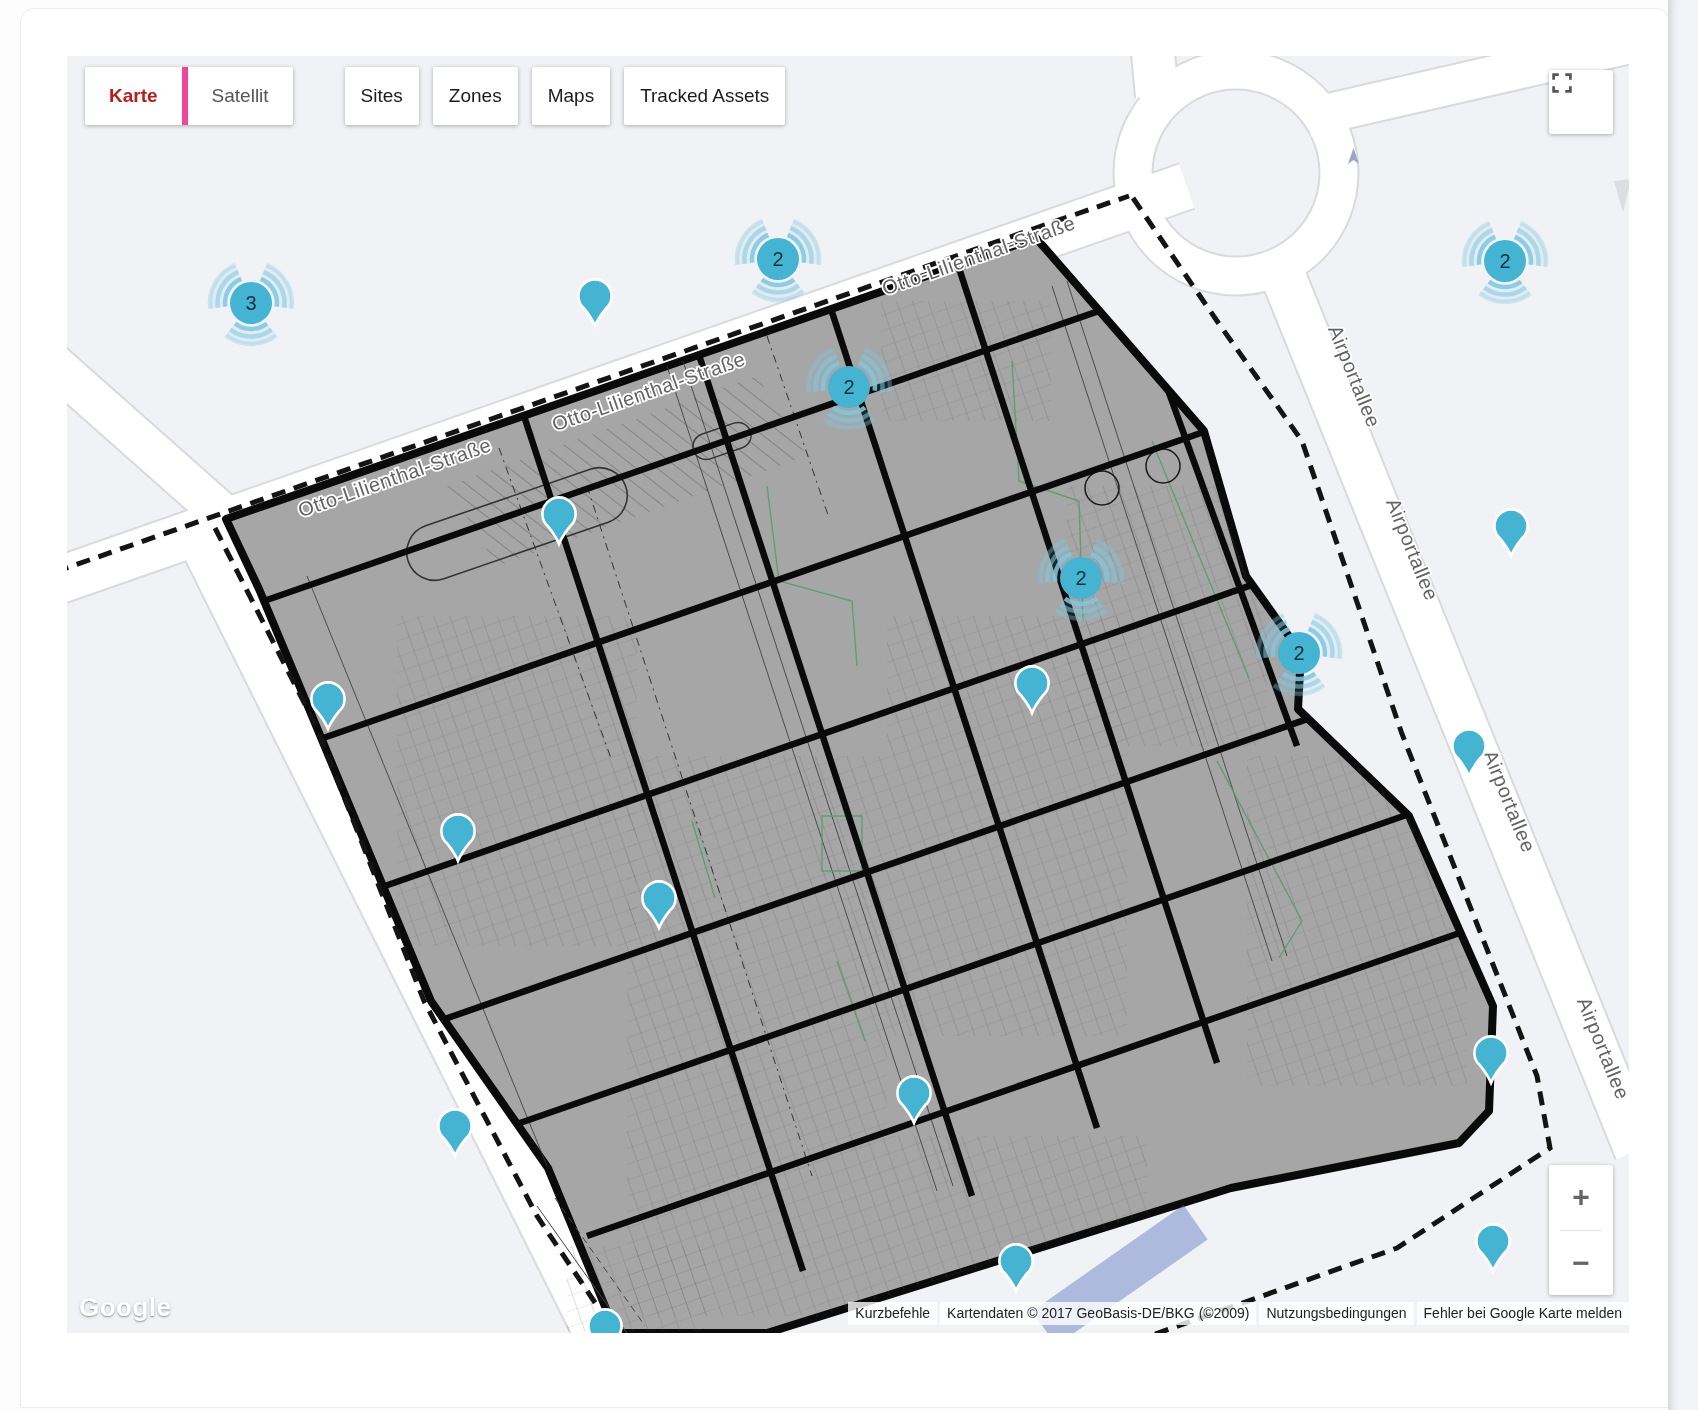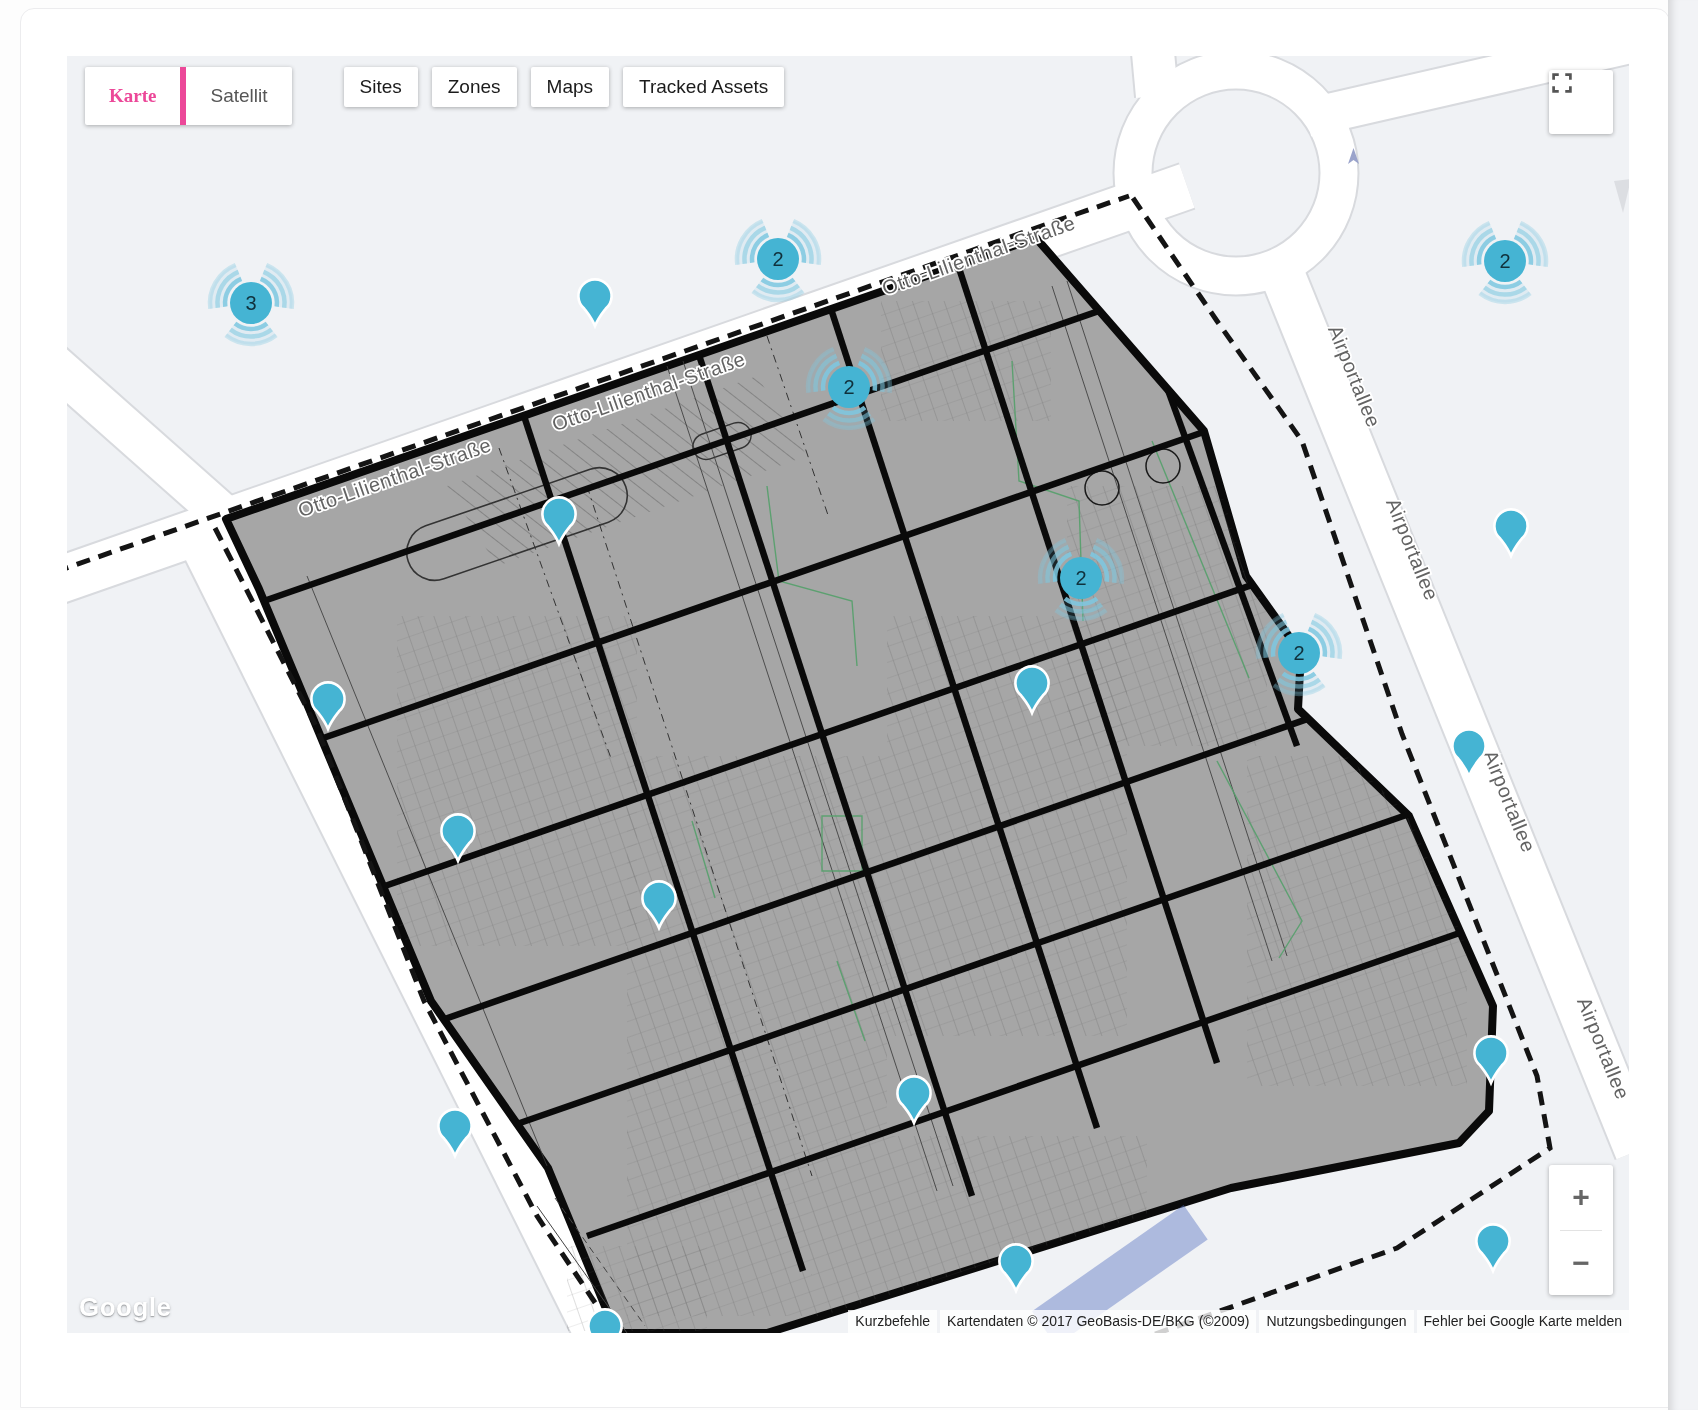--- a/index.html
+++ b/index.html
@@ -8,36 +8,36 @@
         border:1px solid #ececee;border-radius:14px 14px 0 0;}
   .side-strip{position:absolute;left:1668px;top:0;width:30px;height:1410px;background:#f2f3f6;
         box-shadow:inset 10px 0 9px -7px rgba(0,0,0,0.14);}
   .map{position:absolute;left:46px;top:47px;width:1562px;height:1277px;background:#f0f2f5;overflow:hidden;cursor:default;}
   .map svg{position:absolute;left:0;top:0;}
 
   
   .ctl-row{position:absolute;left:18px;top:11px;display:flex;align-items:flex-start;}
   .maptype{display:flex;background:#ffffff;box-shadow:0 1px 4px rgba(0,0,0,0.3);border-radius:2px;height:58px;}
   .maptype button{border:none;background:transparent;height:58px;padding:0 24px;font:19px "Liberation Sans",sans-serif;cursor:pointer;}
-  .maptype button.active{font-weight:bold;color:#ec4899;font-family:Liberation Serif, serif;}
+  .maptype button.active{font-weight:bold;color:#b91c1c;}
   .maptype button.inactive{color:#565656;border-left:6px solid #ec4899;}
-  .tabbtn{background:#ffffff;border:none;box-shadow:0 1px 4px rgba(0,0,0,0.3);border-radius:2px;height:40px;
+  .tabbtn{background:#ffffff;border:none;box-shadow:0 1px 4px rgba(0,0,0,0.3);border-radius:2px;height:58px;
           padding:8px 16px;margin-left:14px;font:19px "Liberation Sans",sans-serif;color:#1b1b1b;cursor:pointer;white-space:nowrap;}
   .tabbtn.first{margin-left:52px;}
   .fs-btn{position:absolute;left:1482px;top:14px;width:64px;height:64px;background:#fff;border:none;border-radius:3px;
           box-shadow:0 1px 4px rgba(0,0,0,0.3);display:flex;align-items:center;justify-content:center;cursor:pointer;}
   .zoomctl{position:absolute;left:1482px;top:1109px;width:64px;height:130px;background:#fff;border-radius:3px;
           box-shadow:0 1px 4px rgba(0,0,0,0.3);display:flex;flex-direction:column;align-items:center;}
   .zoomctl button{flex:1;width:100%;border:none;background:transparent;font:bold 30px "Liberation Sans",sans-serif;color:#666;cursor:pointer;line-height:1;}
   .zoomctl .zdiv{width:42px;height:1px;background:#e3e3e3;}
 
   
   .glogo{position:absolute;left:12px;bottom:10px;font:600 26px "Liberation Sans",sans-serif;color:#ffffff;
          letter-spacing:0.5px;text-shadow:0 1px 1px rgba(60,64,67,0.35),0 1px 3px rgba(60,64,67,0.25);cursor:pointer;margin-top:6px;}
-  .attr{position:absolute;right:0;bottom:0;display:flex;align-items:stretch;height:23px;font:14px "Liberation Sans",sans-serif;color:#222;}
+  .attr{position:absolute;right:0;bottom:8px;display:flex;align-items:stretch;height:23px;font:14px "Liberation Sans",sans-serif;color:#222;}
   .attr .chip{background:rgba(255,255,255,0.8);padding:3px 7px 0 7px;margin-left:3px;white-space:nowrap;}
   .attr .link{cursor:pointer;}
 </style>
 </head>
 <body>
 
 <div class="page">
   <div class="card">
     <div class="map">
 

